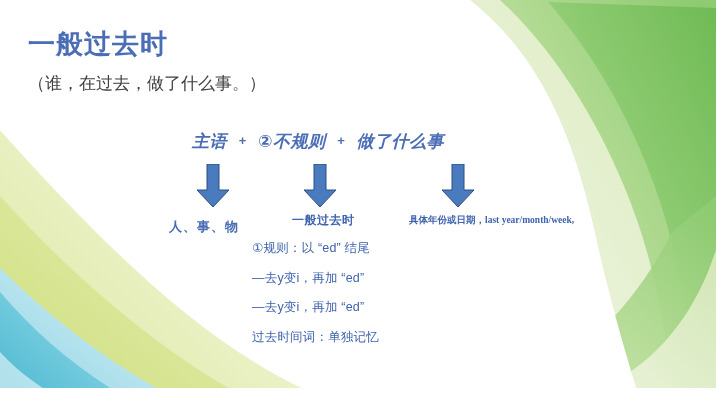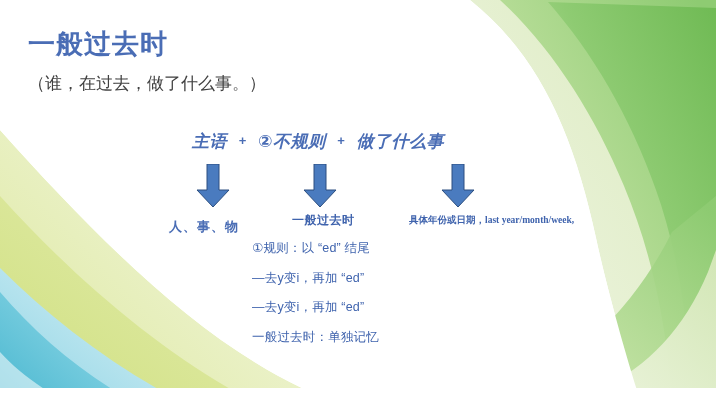--- a/index.html
+++ b/index.html
@@ -211,21 +211,21 @@
     <polygon points="12,0 24,0 24,26 34,26 18,43 2,26 12,26" fill="#4a7bbf" stroke="#2c4f80" stroke-width="1"></polygon>
   </svg>
 
   <div class="txt" id="col-subject">人、事、物</div>
 
   <div id="col-verb">
     <div class="verb-head">一般过去时</div>
     <div class="verb-line">①规则：以 “ed” 结尾</div>
     <div class="verb-line">—去y变i，再加 “ed”</div>
     <div class="verb-line">—去y变i，再加 “ed”</div>
-    <div class="verb-line">一般过去时：单独记忆</div>
+    <div class="verb-line">过去时间词：单独记忆</div>
   </div>
 
   <div id="col-time">
     <div class="time-line">
       <span>具体年份或日期，</span><span class="serifish">last year/month/week,</span>
     </div>
   </div>
 
 </div>
 

